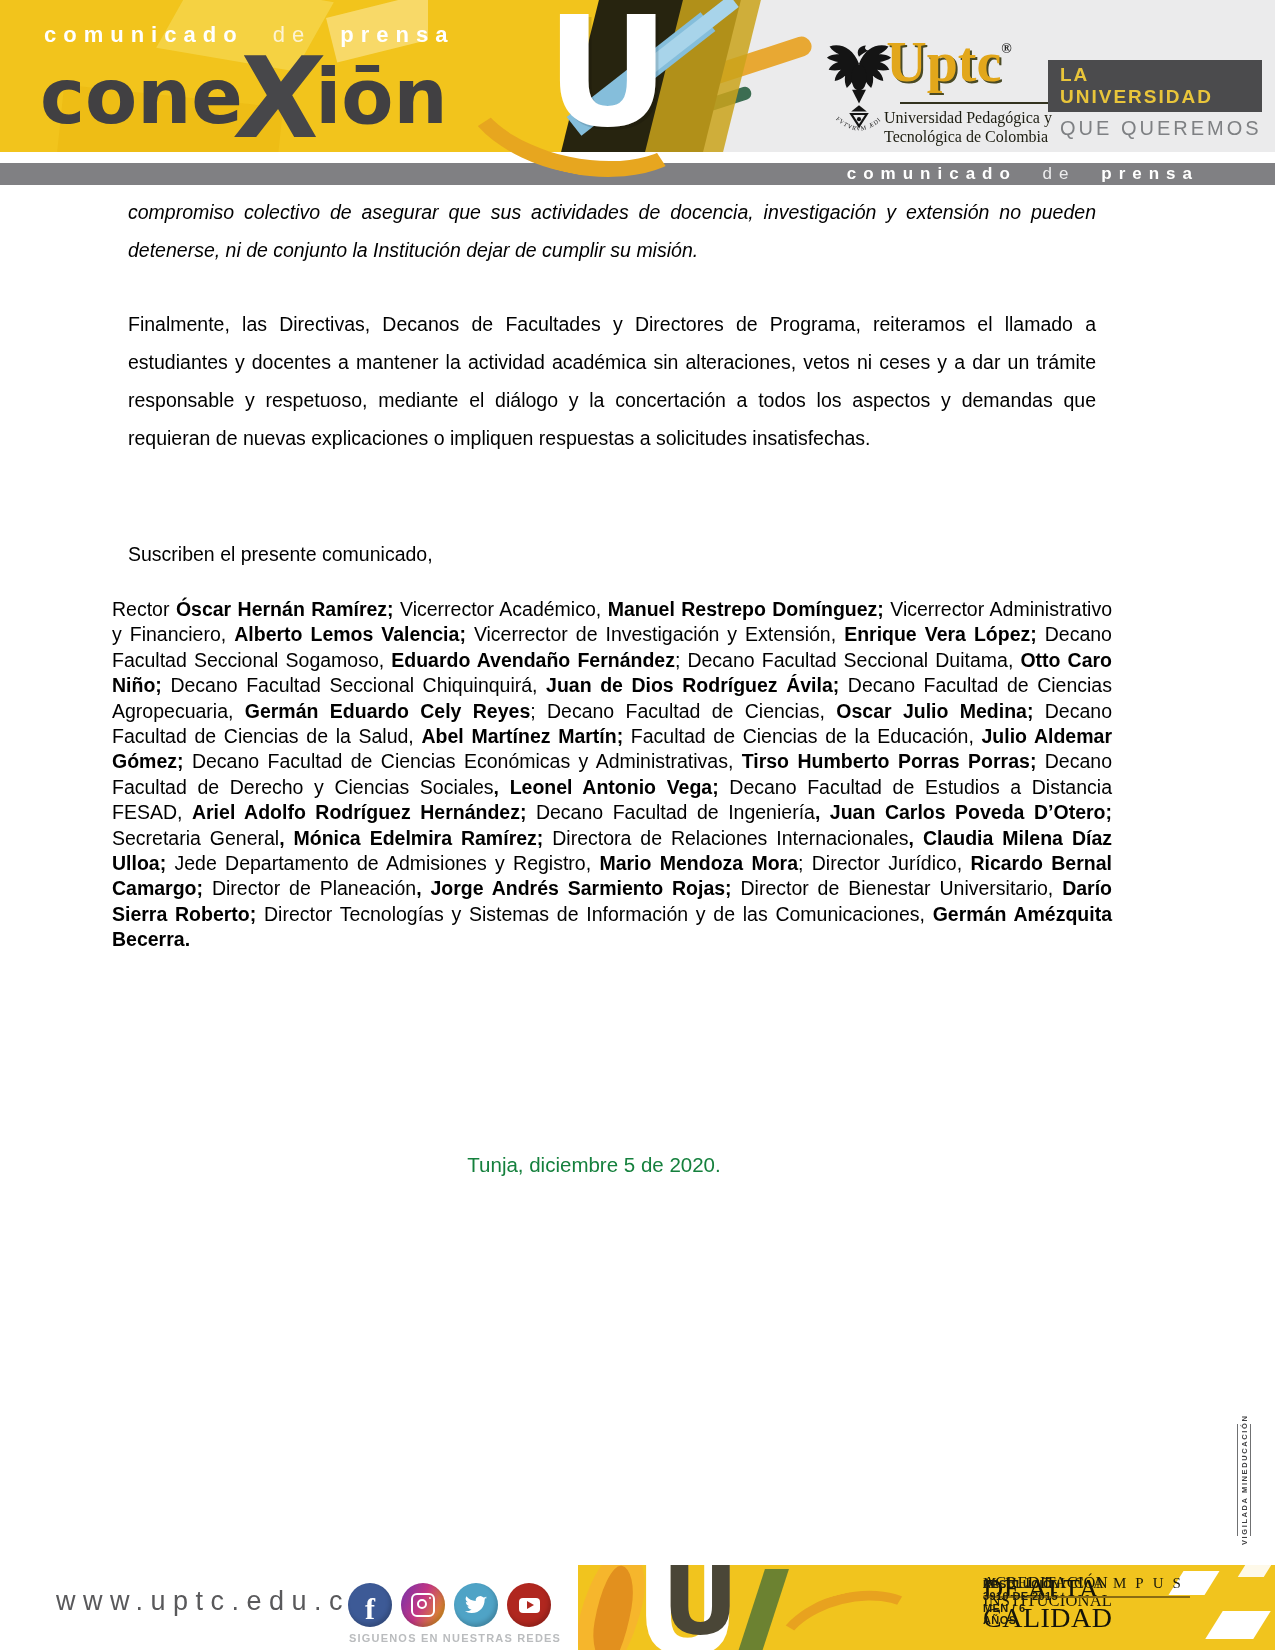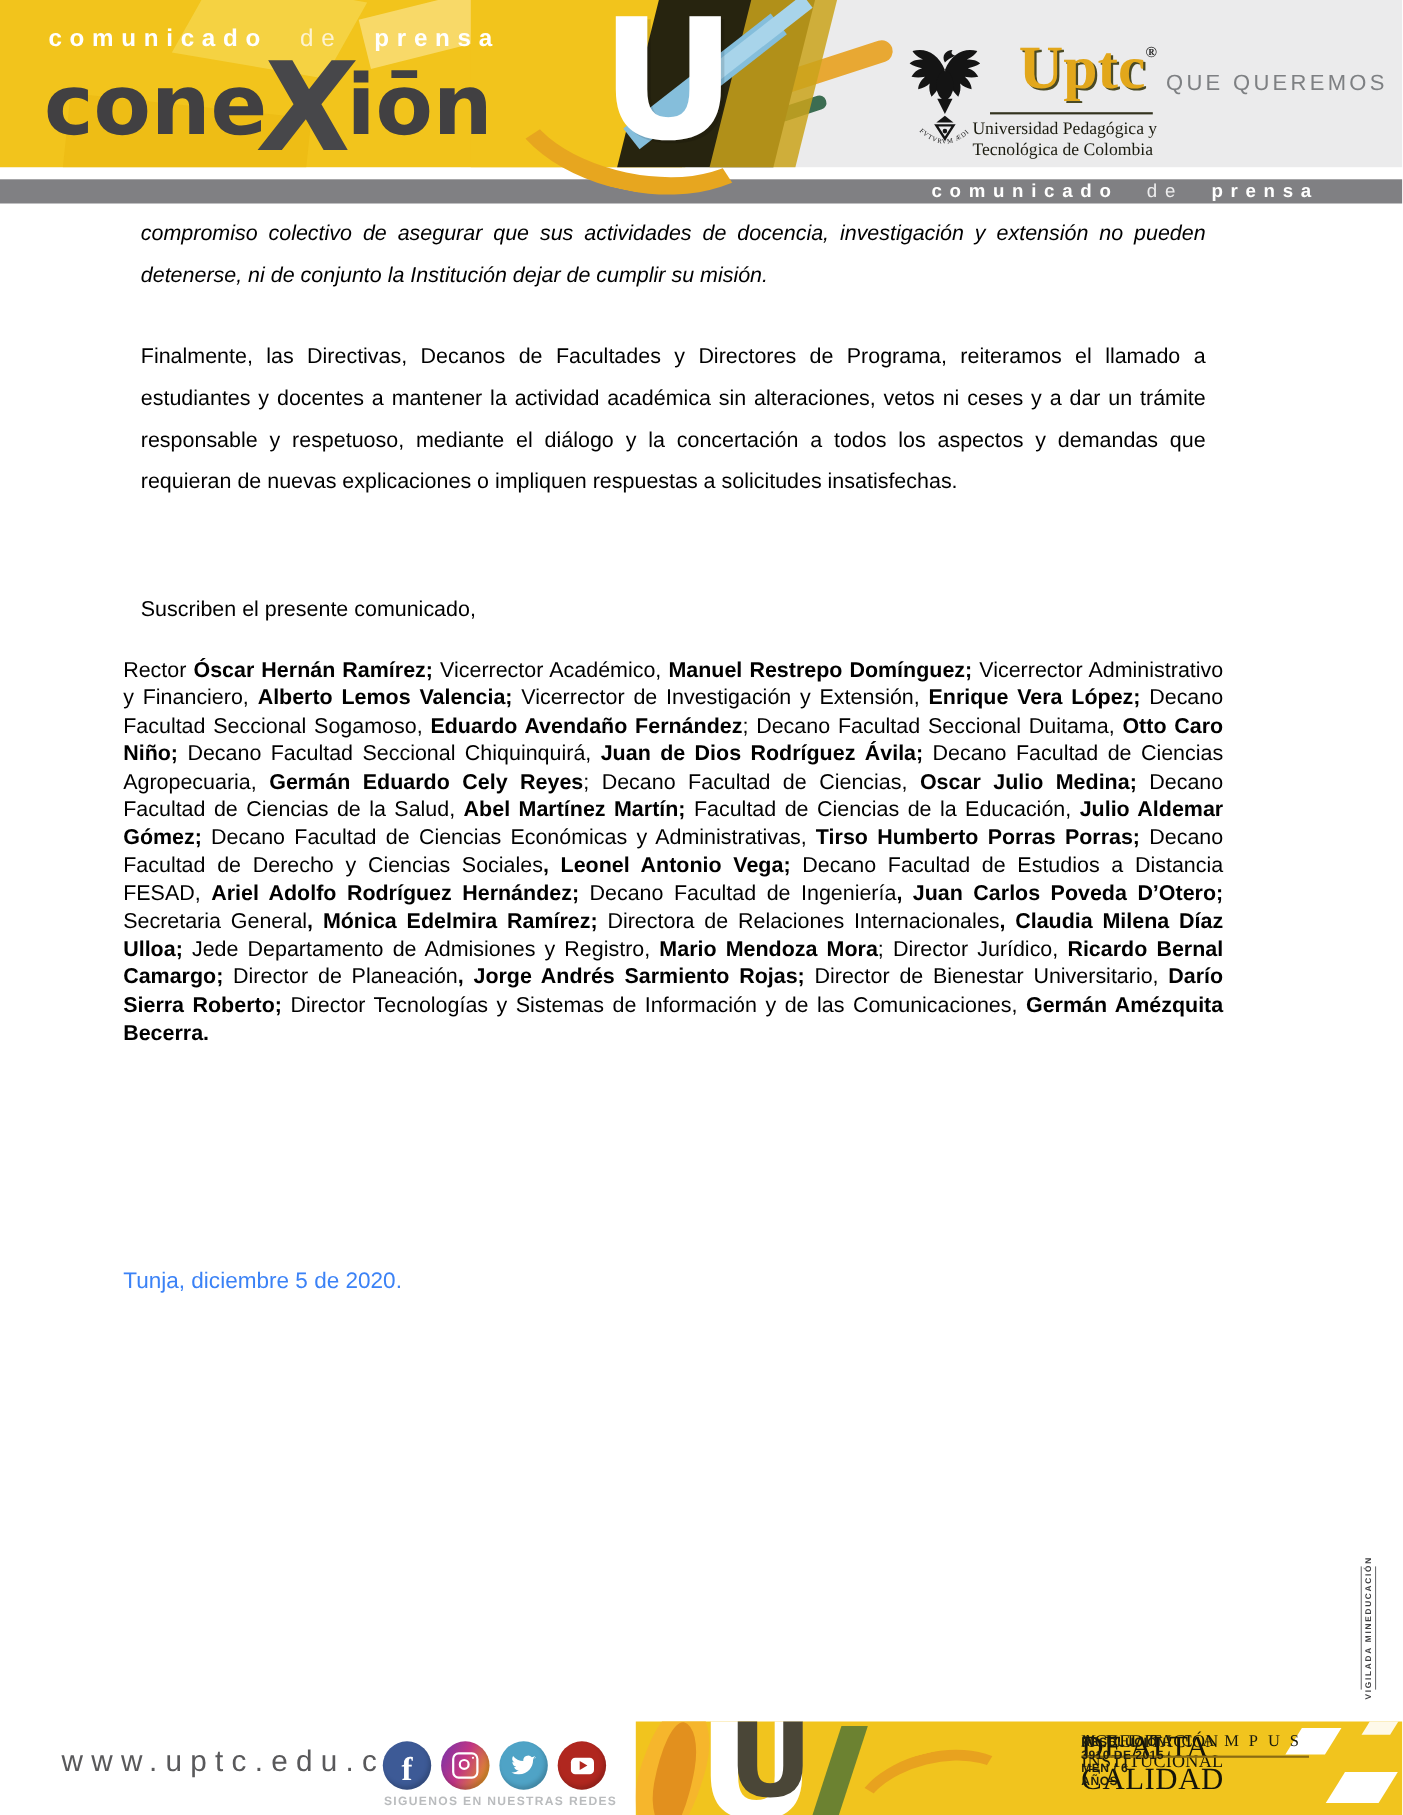--- a/index.html
+++ b/index.html
@@ -32,21 +32,21 @@
   .c-swoosh{left:30px;top:30px;width:214px;height:112px;border:16px solid transparent;border-bottom-color:#e7a61f;border-radius:50%;transform:rotate(12deg);}
   .c-u{position:absolute;left:118px;top:-16px;font-family:"DejaVu Sans",sans-serif;font-weight:bold;
        font-size:152px;color:#fff;letter-spacing:-6px;text-shadow:3px 3px 0 rgba(0,0,0,.12);}
   .g-float{position:absolute;z-index:1;}
   .g1{left:694px;top:52px;width:120px;height:20px;background:#e8a833;border-radius:12px;transform:rotate(-18deg);}
   .g2{left:706px;top:92px;width:46px;height:13px;background:#3c6d52;border-radius:6px;transform:rotate(-18deg);}
   .g3{left:662px;top:22px;width:60px;height:80px;background:#c9c9c2;transform:skewX(-18deg);opacity:.55;}
 
   
   .eagle{position:absolute;left:820px;top:30px;width:78px;height:116px;z-index:3;}
-  .uptcword{position:absolute;left:919px;top:30px;width:140px;text-align:center;z-index:3;
+  .uptcword{position:absolute;left:879px;top:30px;width:140px;text-align:center;z-index:3;
             font-family:"Liberation Serif",serif;font-weight:bold;font-size:56px;color:#e2a71b;
             text-shadow:2px 2px 0 #4a4a25;}
   .uptcword sup{font-size:14px;color:#222;text-shadow:none;vertical-align:28px;}
   .uptcline{position:absolute;left:900px;top:102px;width:148px;border-top:2px solid #33331f;z-index:3;}
   .uptcsub{position:absolute;left:884px;top:108px;width:170px;z-index:3;
            font-family:"Liberation Serif",serif;font-size:16px;color:#1c1c10;line-height:19px;}
   .badge{position:absolute;left:1048px;top:60px;z-index:3;}
   .badge-top{background:#4b4b4d;color:#e9c53a;font-weight:bold;font-size:19px;letter-spacing:2px;
              padding:4px 14px 4px 12px;width:188px;}
   .badge-bottom{color:#7e8083;font-size:20px;letter-spacing:3px;padding:5px 0 0 12px;}
@@ -59,21 +59,21 @@
 
   
   .bodywrap{position:absolute;top:185px;left:112px;width:1000px;}
   .para{margin:16px;text-align:justify;font-size:19.5px;line-height:38px;color:#000;}
   .p1{margin-top:8px;font-style:italic;}
   .p2{margin-top:36px;}
   .p3{margin-top:29px;}
   .sus{margin-top:78px;text-align:left;}
   .sign{margin:24px 0 0;text-align:justify;font-size:19.5px;line-height:25.4px;color:#000;}
   .sign .b{font-weight:bold;}
-  .dateline{margin-top:200px;text-align:left;padding-right:36px;font-size:20.5px;color:#3b82f6;}
+  .dateline{margin-top:200px;text-align:center;padding-right:36px;font-size:20.5px;color:#15803d;}
 
   
   .vigilada{position:absolute;left:1237px;top:1424px;height:112px;width:12px;
             writing-mode:vertical-rl;transform:rotate(180deg);
             font-size:7.5px;font-weight:bold;letter-spacing:1.6px;color:#3e3e40;
             border-left:1px solid #707173;border-right:1px solid #707173;
             display:flex;align-items:center;justify-content:center;white-space:nowrap;}
 
   
   .site{position:absolute;left:56px;top:1586px;font-size:27px;letter-spacing:7.5px;color:#59595b;}
@@ -167,20 +167,21 @@
     </div>
 
     <div class="uptcword"><span>Uptc</span><sup>®</sup></div>
     <div class="uptcline"></div>
     <div class="uptcsub">
       <div>Universidad Pedagógica y</div>
       <div>Tecnológica de Colombia</div>
     </div>
 
     <div class="badge">
+      <div class="badge-top">LA UNIVERSIDAD</div>
       <div class="badge-bottom">QUE QUEREMOS</div>
     </div>
   </div>
 
   <div class="graybar">
     <span class="strip-text">
       <span>comunicado</span>
       <span class="mid">de</span>
       <span>prensa</span>
     </span>

